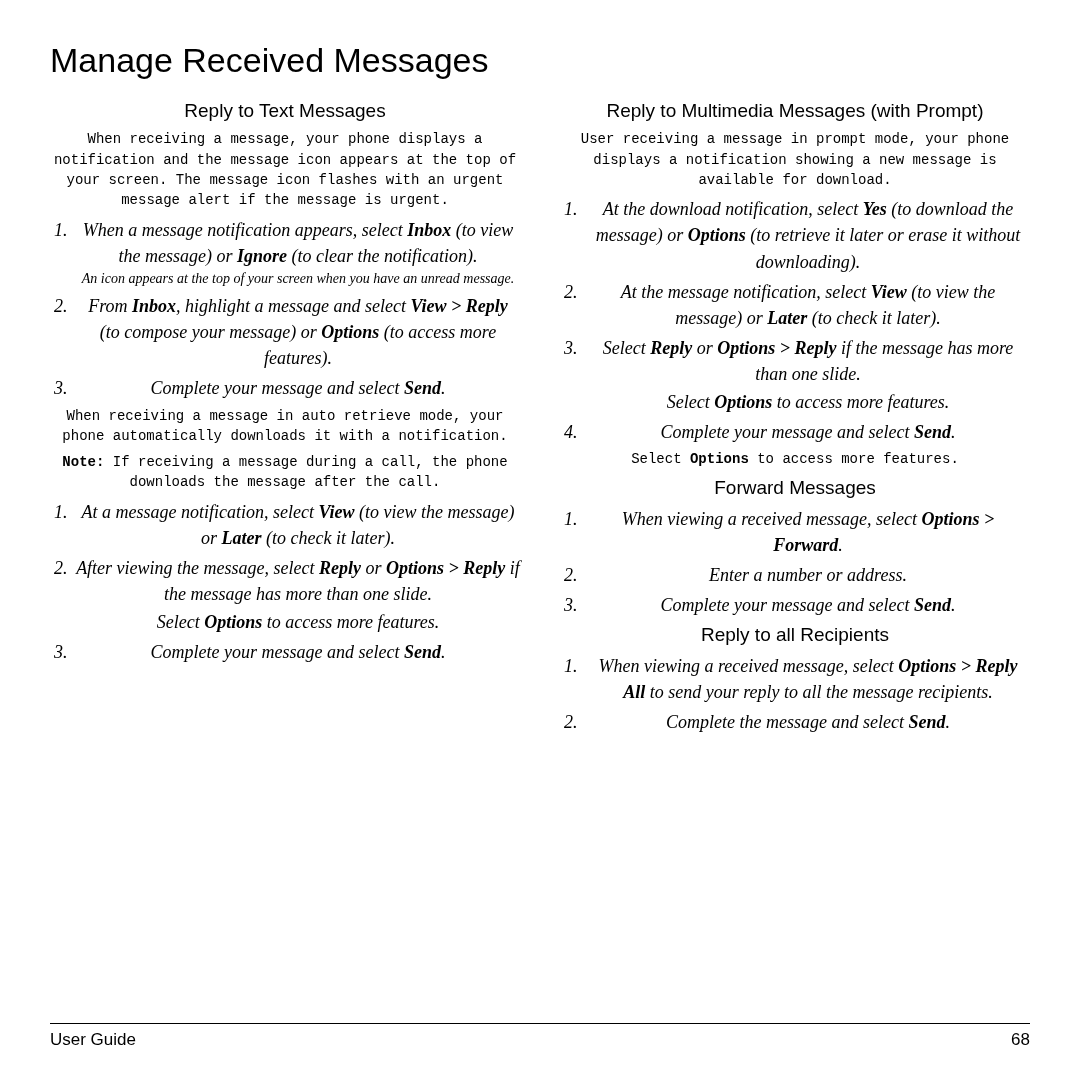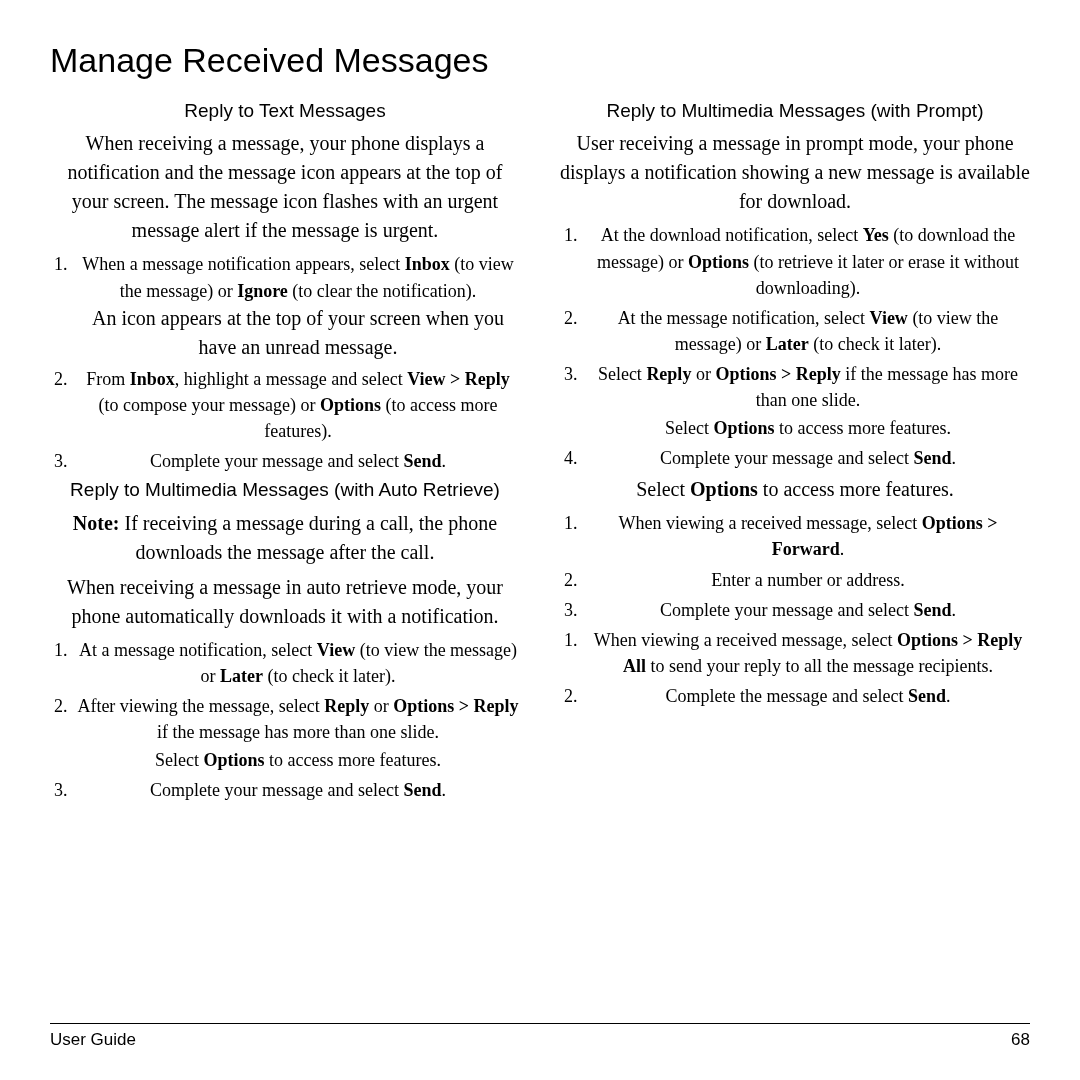--- a/index.html
+++ b/index.html
@@ -55,40 +55,42 @@
       margin-bottom: 6px;
       margin-top: 14px;
       line-height: 1.3;
     }
 
     .section-title:first-child {
       margin-top: 0;
     }
 
     p {
-      font-size: 20px;
+      font-size: 14px;
       line-height: 1.45;
       margin-bottom: 6px;
+      font-family: Liberation Mono, monospace;
     }
 
     ol {
       margin-left: 22px;
       margin-bottom: 4px;
+      font-style: italic;
     }
 
     ol li {
       font-size: 18px;
       line-height: 1.45;
       margin-bottom: 4px;
       padding-left: 4px;
     }
 
     .sub-para {
       margin-left: 22px;
-      font-size: 20px;
+      font-size: 14px;
       line-height: 1.45;
       margin-bottom: 4px;
     }
 
     b {
       font-weight: bold;
     }
 
     .footer {
       border-top: 1px solid #000;
@@ -126,23 +128,22 @@
           <li>
             When a message notification appears, select <b>Inbox</b> (to view the message) or <b>Ignore</b> (to clear the notification).
             <div class="sub-para" style="margin-left:0;">An icon appears at the top of your screen when you have an unread message.</div>
           </li>
           <li>From <b>Inbox</b>, highlight a message and select <b>View &gt; Reply</b> (to compose your message) or <b>Options</b> (to access more features).</li>
           <li>Complete your message and select <b>Send</b>.</li>
         </ol>
       </div>
 
       <div>
-        <div class="section-title">Reply to Multimedia Messages (with Auto Retrieve)</div>
+        <p>When receiving a message in auto retrieve mode, your phone automatically downloads it with a notification.</p>
         <p><b>Note:</b> If receiving a message during a call, the phone downloads the message after the call.</p>
-        <p>When receiving a message in auto retrieve mode, your phone automatically downloads it with a notification.</p>
         <ol>
           <li>At a message notification, select <b>View</b> (to view the message) or <b>Later</b> (to check it later).</li>
           <li>
             After viewing the message, select <b>Reply</b> or <b>Options &gt; Reply</b> if the message has more than one slide.
             <div style="margin-top:2px;">Select <b>Options</b> to access more features.</div>
           </li>
           <li>Complete your message and select <b>Send</b>.</li>
         </ol>
       </div>
 
@@ -159,28 +160,30 @@
           <li>
             Select <b>Reply</b> or <b>Options &gt; Reply</b> if the message has more than one slide.
             <div style="margin-top:2px;">Select <b>Options</b> to access more features.</div>
           </li>
           <li>Complete your message and select <b>Send</b>.</li>
         </ol>
         <p>Select <b>Options</b> to access more features.</p>
       </div>
 
       <div>
+        <div class="section-title">Forward Messages</div>
         <ol>
           <li>When viewing a received message, select <b>Options &gt; Forward</b>.</li>
           <li>Enter a number or address.</li>
           <li>Complete your message and select <b>Send</b>.</li>
         </ol>
       </div>
 
       <div>
+        <div class="section-title">Reply to all Recipients</div>
         <ol>
           <li>When viewing a received message, select <b>Options &gt; Reply All</b> to send your reply to all the message recipients.</li>
           <li>Complete the message and select <b>Send</b>.</li>
         </ol>
       </div>
 
     </div>
   </div>
 
   <div class="footer">

